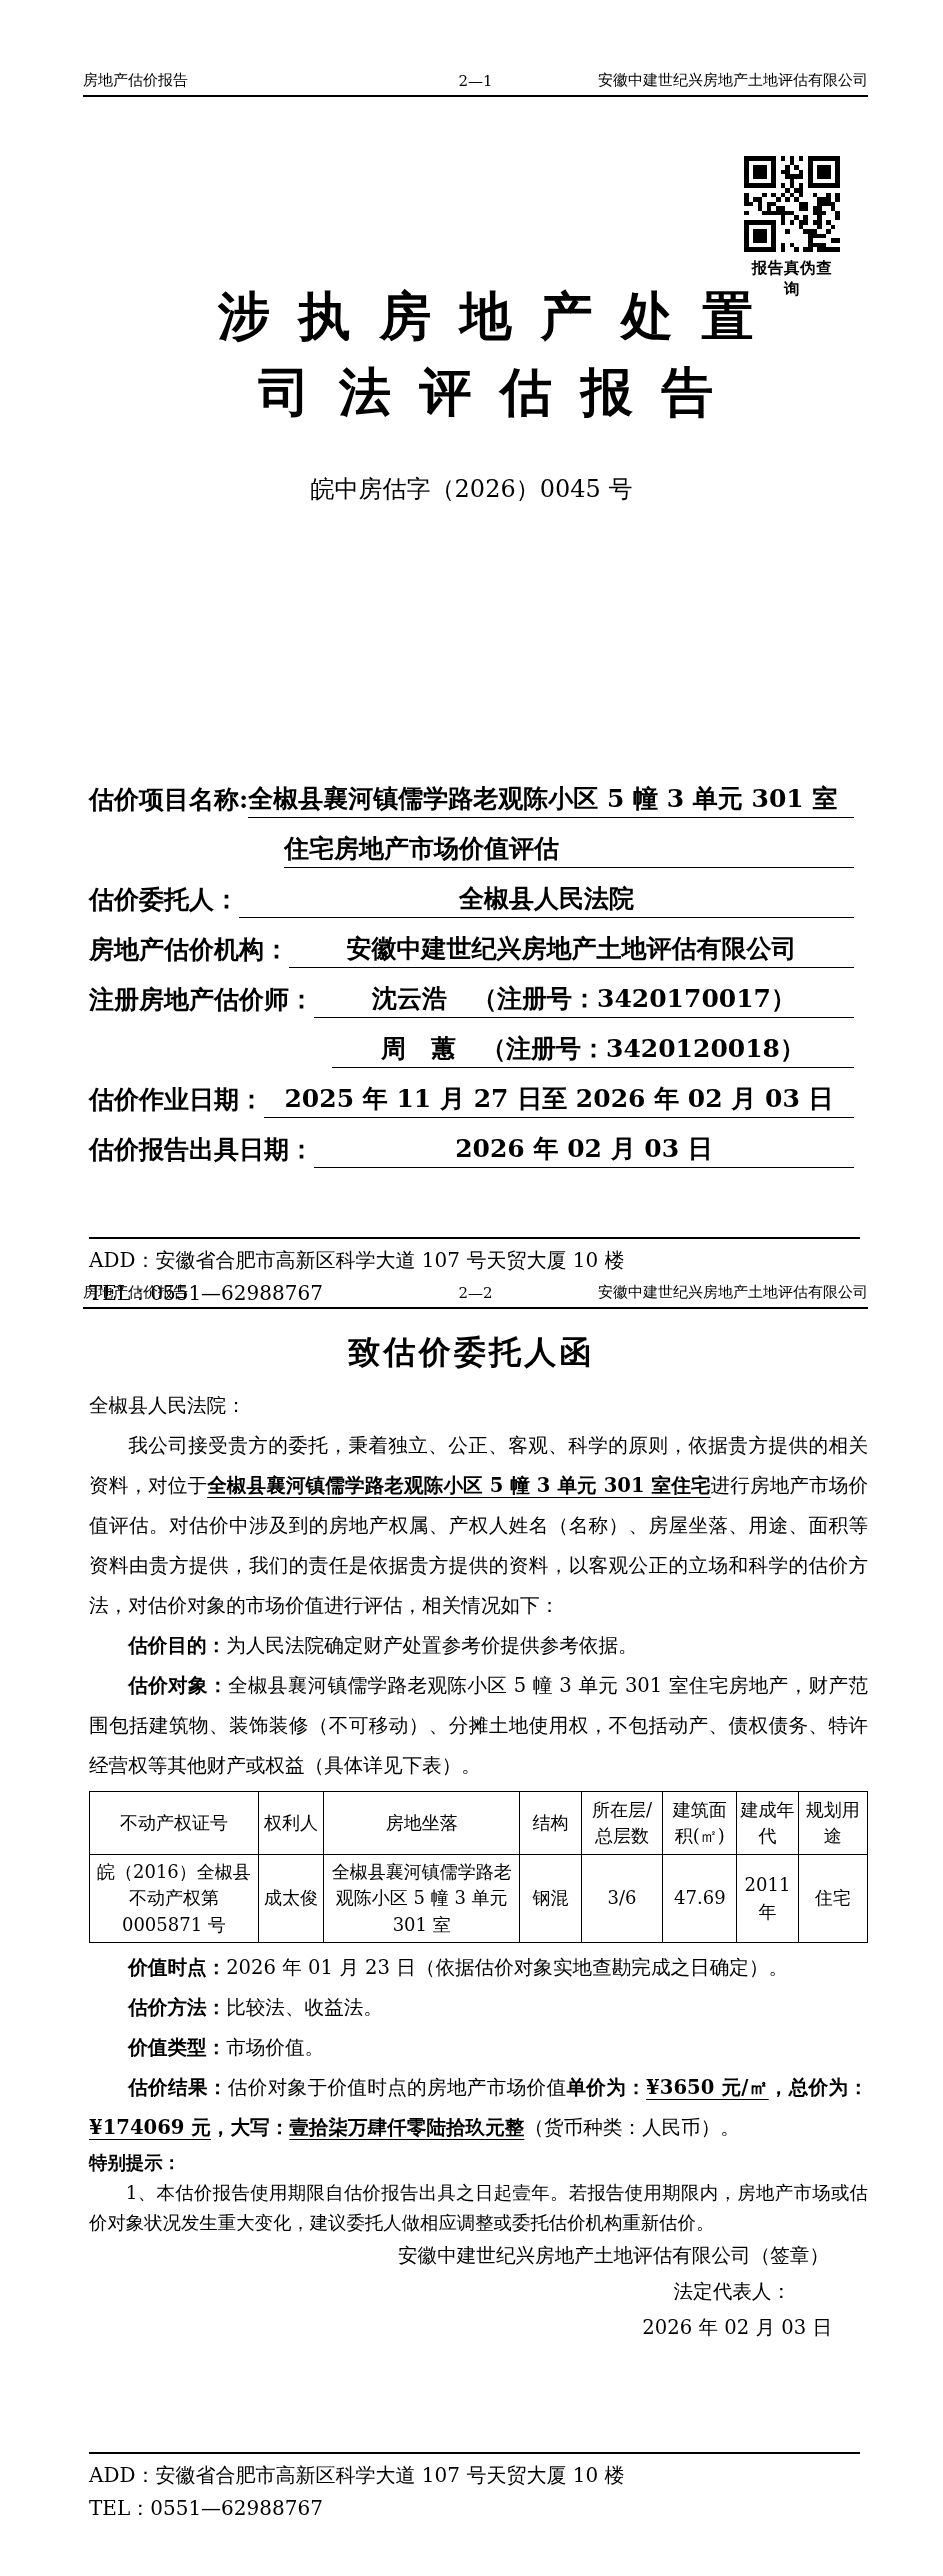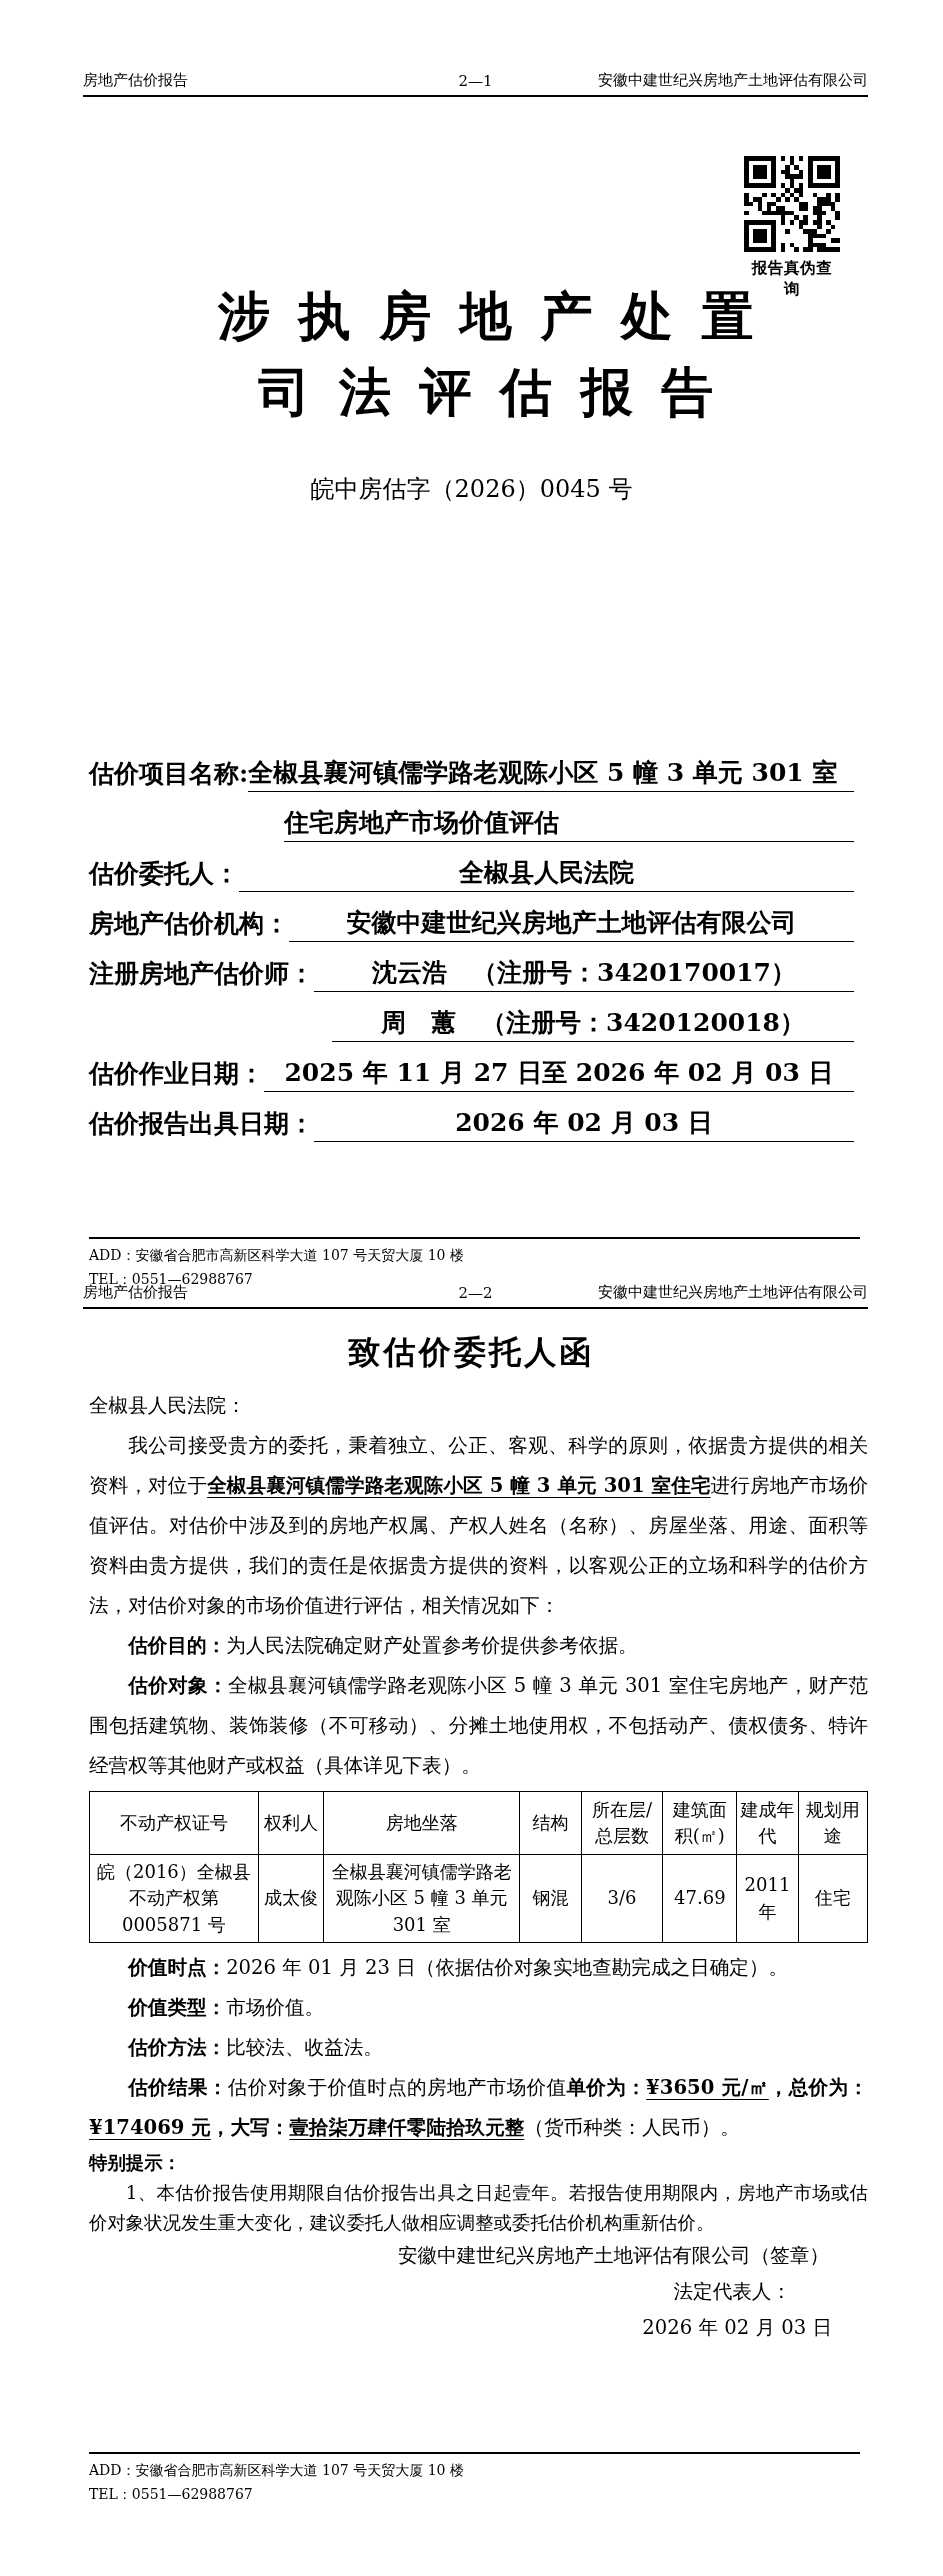--- a/index.html
+++ b/index.html
@@ -20,33 +20,33 @@
   .qr-box{top:156px;right:103px;width:96px;text-align:center;}
   .qr-box svg{width:96px;height:96px;display:block;shape-rendering:crispEdges;}
   .qr-caption{font-size:15.5px;font-weight:bold;margin-top:6px;letter-spacing:0.6px;}
   
   .cover-title{
     top:278px;left:0;width:100%;text-align:center;font-weight:bold;
     font-size:52px;line-height:76px;letter-spacing:0.55em;padding-left:0.55em;white-space:nowrap;
   }
   .doc-number{top:473px;left:0;width:100%;text-align:center;font-size:24px;}
   
-  .fields{top:742px;left:89px;right:89px;font-size:25px;font-weight:bold;}
+  .fields{top:768px;left:89px;right:89px;font-size:25px;font-weight:bold;}
   .frow{display:flex;height:50px;align-items:flex-end;white-space:nowrap;}
   .flabel{flex:0 0 auto;padding-bottom:2.4px;}
   .fvalue{
     flex:1 1 auto;border-bottom:1.8px solid #000;text-align:center;
     padding-bottom:2.4px;overflow:hidden;
   }
   .fvalue.left{text-align:left;}
   .frow.indent1 .fvalue{margin-left:195px;}
   .frow.indent2 .fvalue{margin-left:243px;}
   
   .page-foot{
-    left:89px;right:83px;border-top:2.4px solid #000;padding-top:8.3px;font-size:14px;
+    left:89px;right:83px;border-top:2.4px solid #000;padding-top:8.3px;font-size:20px;
   }
   .page-foot div{margin-bottom:6px;}
   
   .letter-title{top:1331px;left:0;width:100%;text-align:center;font-size:32px;font-weight:bold;letter-spacing:0.1em;}
   .letter-body{top:1386px;left:89px;width:779px;font-size:19.6px;line-height:40px;text-align:justify;}
   .letter-body p{margin:0;}
   .ind{text-indent:2em;}
   .b{font-weight:bold;}
   .bu{font-weight:bold;text-decoration:underline;text-underline-offset:4.8px;text-decoration-thickness:1.2px;}
   
@@ -387,23 +387,23 @@
       <td>3/6</td>
       <td>47.69</td>
       <td>2011 年</td>
       <td>住宅</td>
     </tr>
   </tbody>
     </table>
 
   <p class="ind"><span class="b">价值时点：</span><span>2026 年 01 月 23 日（依据估价对象实地查勘完成之日确定）。</span></p>
 
+  <p class="ind"><span class="b">估价方法：</span><span>比较法、收益法。</span></p>
+
   <p class="ind"><span class="b">价值类型：</span><span>市场价值。</span></p>
-
-  <p class="ind"><span class="b">估价方法：</span><span>比较法、收益法。</span></p>
 
   <p class="ind"><span class="b">估价结果：</span><span>估价对象于价值时点的房地产市场价值</span><span class="b">单价为：</span><span class="bu">¥3650 元/㎡</span><span class="b">，总价为：</span><span class="bu">¥174069 元</span><span class="b">，大写：</span><span class="bu">壹拾柒万肆仟零陆拾玖元整</span><span>（货币种类：人民币）。</span></p>
 
   <div class="notices">
     <p class="b">特别提示：</p>
     <p class="ind">1、本估价报告使用期限自估价报告出具之日起壹年。若报告使用期限内，房地产市场或估价对象状况发生重大变化，建议委托人做相应调整或委托估价机构重新估价。</p>
   </div>
 
   <div class="signblock">
     <p class="r sign-company">安徽中建世纪兴房地产土地评估有限公司（签章）</p>

